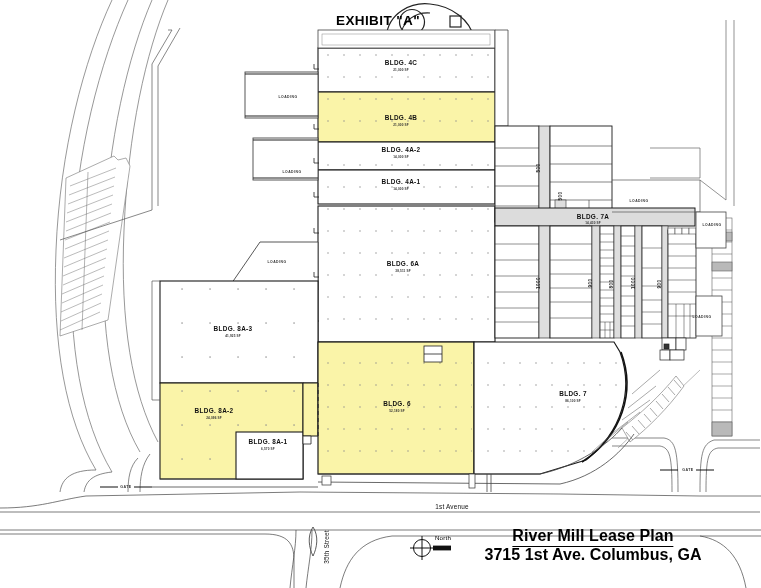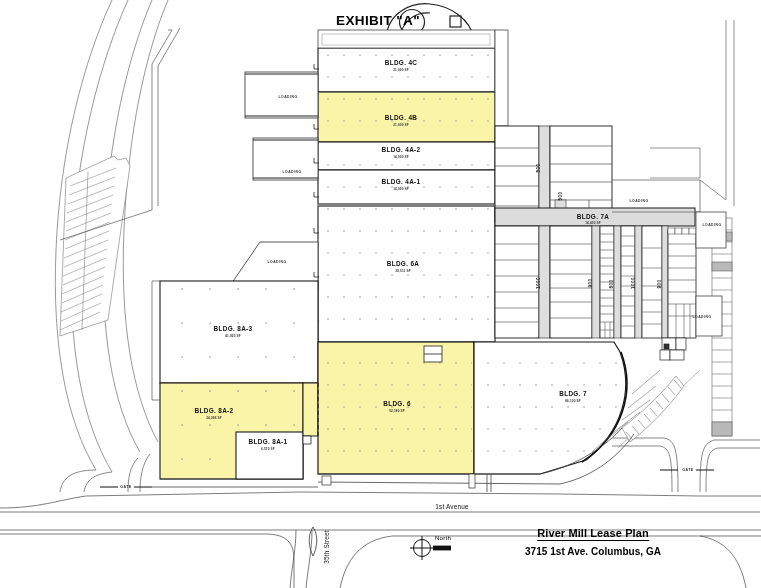--- a/index.html
+++ b/index.html
@@ -85,30 +85,30 @@
     transform: translate(-50%, -50%) rotate(-90deg);
   }
   .exhibit-title {
     font-size: 13.5px;
     font-weight: bold;
     letter-spacing: 0.4px;
     color: #000;
     transform: translate(-50%, -50%);
   }
   .title-main {
-    font-size: 11px;
+    font-size: 16px;
     font-weight: bold;
     letter-spacing: 0.1px;
     color: #000;
     border-bottom: 1.6px solid #000;
     padding-bottom: 1px;
     transform: translate(-50%, 0);
   }
   .title-sub {
-    font-size: 10px;
+    font-size: 16px;
     font-weight: bold;
     letter-spacing: 0.05px;
     color: #000;
     transform: translate(-50%, 0);
   }
   .north-lbl {
     font-size: 6.2px;
     letter-spacing: 0.2px;
     color: #000;
     transform: translate(-50%, -50%);

